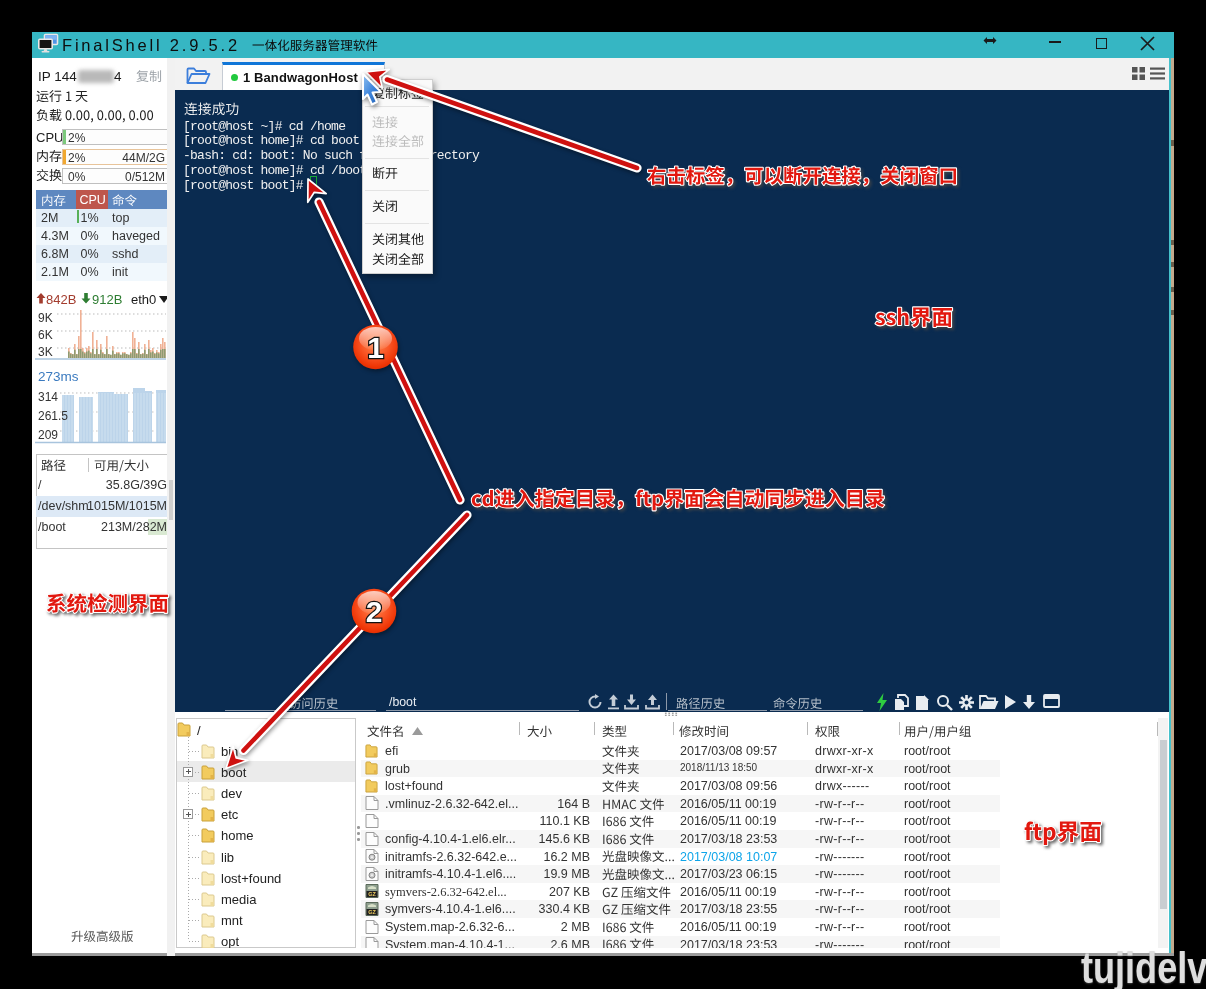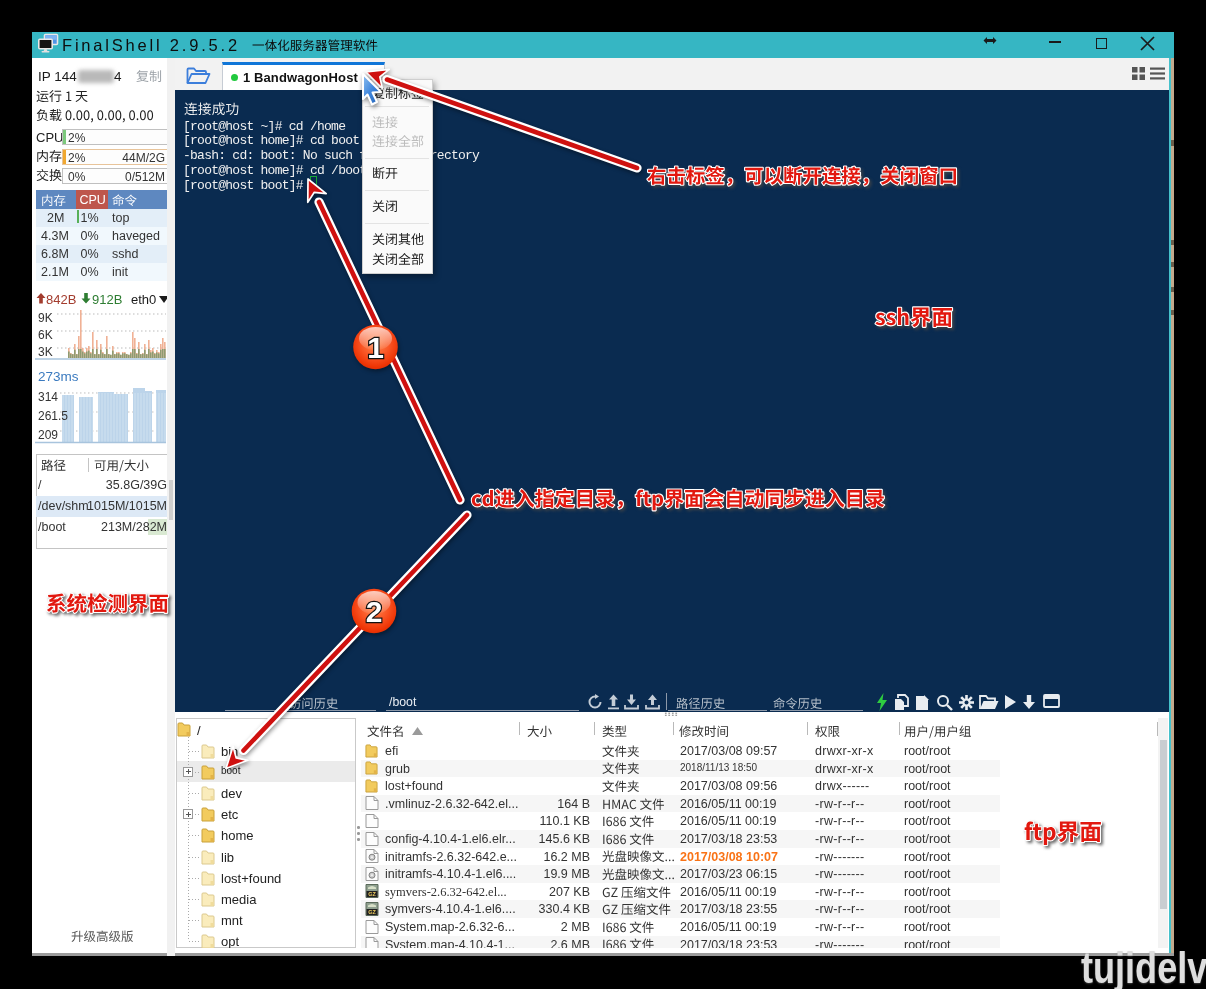--- a/index.html
+++ b/index.html
@@ -70,21 +70,21 @@
 <div style="position:absolute;left:76px;top:190px;width:32px;height:19px;background:#be564c;"></div>
 <div style="position:absolute;left:108px;top:190px;width:61px;height:19px;background:#5e88c0;"></div>
 <svg class="cn" style="left:40.5px;top:204.5px;" width="2" height="2">
     <path transform="matrix(0.012500,0,0,-0.012500,0,0)" d="M99 669V-82H173V595H462C457 463 420 298 199 179C217 166 242 138 253 122C388 201 460 296 498 392C590 307 691 203 742 135L804 184C742 259 620 376 521 464C531 509 536 553 538 595H829V20C829 2 824 -4 804 -5C784 -5 716 -6 645 -3C656 -24 668 -58 671 -79C761 -79 823 -79 858 -67C892 -54 903 -30 903 19V669H539V840H463V669Z M1613 349V266H1335V196H1613V10C1613 -4 1610 -8 1592 -9C1574 -10 1514 -10 1448 -8C1458 -29 1468 -58 1471 -79C1557 -79 1613 -79 1647 -68C1680 -56 1689 -35 1689 9V196H1957V266H1689V324C1762 370 1840 432 1894 492L1846 529L1831 525H1420V456H1761C1718 416 1663 375 1613 349ZM1385 840C1373 797 1359 753 1342 709H1063V637H1311C1246 499 1153 370 1031 284C1043 267 1061 235 1069 216C1112 247 1152 282 1188 320V-78H1264V411C1316 481 1358 557 1394 637H1939V709H1424C1438 746 1451 784 1462 821Z" fill="#fff"></path>
   </svg>
 <div style="position:absolute;left:79.5px;top:192.5px;font-size:12.5px;color:#fff;">CPU</div>
 <svg class="cn" style="left:112px;top:204.5px;" width="2" height="2">
     <path transform="matrix(0.012500,0,0,-0.012500,0,0)" d="M505 852C411 718 219 591 34 542C50 522 68 491 78 469C151 493 226 529 296 571V508H696V575C765 532 839 497 911 474C924 496 948 529 967 546C808 586 638 683 547 786L565 809ZM304 576C378 622 447 677 503 735C555 677 621 622 694 576ZM128 425V-3H197V82H433V425ZM197 358H362V149H197ZM539 425V-81H612V357H804V143C804 131 800 127 786 126C772 126 724 126 668 127C677 106 687 78 690 57C766 57 813 57 841 69C870 82 877 103 877 143V425Z M1400 558C1456 513 1522 447 1552 404L1609 451C1578 494 1509 558 1454 601ZM1168 378V306H1712C1655 246 1581 173 1513 108C1461 143 1407 176 1360 204L1307 151C1418 83 1562 -19 1630 -85L1687 -22C1659 3 1620 34 1576 65C1673 160 1781 270 1856 349L1800 383L1787 378ZM1510 844C1406 702 1217 568 1035 491C1056 473 1078 447 1090 428C1239 498 1390 603 1504 722C1617 606 1783 492 1918 430C1930 451 1956 482 1974 498C1832 553 1655 666 1551 774L1578 808Z" fill="#fff"></path>
   </svg>
 <div style="position:absolute;left:36px;top:209px;width:133px;height:18px;background:#e3eef8;"></div>
-<div style="position:absolute;left:41px;top:211px;font-size:12.5px;color:#333;margin-left:6px;">2M</div>
+<div style="position:absolute;left:41px;top:211px;font-size:12.5px;color:#333;">2M</div>
 <div style="position:absolute;left:77px;top:210px;width:2px;height:13px;background:#58b058;"></div>
 <div style="position:absolute;left:80.5px;top:211px;font-size:12.5px;color:#333;">1%</div>
 <div style="position:absolute;left:112px;top:211px;font-size:12.5px;color:#333;">top</div>
 <div style="position:absolute;left:36px;top:227px;width:133px;height:18px;background:#f1f8fd;"></div>
 <div style="position:absolute;left:41px;top:229px;font-size:12.5px;color:#333;">4.3M</div>
 <div style="position:absolute;left:80.5px;top:229px;font-size:12.5px;color:#333;">0%</div>
 <div style="position:absolute;left:112px;top:229px;font-size:12.5px;color:#333;">haveged</div>
 <div style="position:absolute;left:36px;top:245px;width:133px;height:18px;background:#e3eef8;"></div>
 <div style="position:absolute;left:41px;top:247px;font-size:12.5px;color:#333;">6.8M</div>
 <div style="position:absolute;left:80.5px;top:247px;font-size:12.5px;color:#333;">0%</div>
@@ -402,21 +402,21 @@
 <svg class="abs" style="left:201px;top:743.5px" width="14" height="15" viewBox="0 0 14 15">
     <path d="M1 14 L1 2 Q1 1 2 1 L5.5 1 L7 3 L12 3 Q13 3 13 4 L13 14 Z" fill="#faecbc" stroke="#dcc98e" stroke-width="1"></path>
     <path d="M9.5 10 L12.5 10 L12.5 14 L9.5 14 Z" fill="#f0dc9c"></path>
   </svg>
 <div style="position:absolute;left:221px;top:743.5px;font-size:13px;color:#222;">bin</div>
 <div style="position:absolute;left:189px;top:771.7px;width:11px;height:1px;background-image:repeating-linear-gradient(to right,#aaa 0,#aaa 1px,transparent 1px,transparent 3px);"></div>
 <svg class="abs" style="left:201px;top:764.7px" width="14" height="15" viewBox="0 0 14 15">
     <path d="M1 14 L1 2 Q1 1 2 1 L5.5 1 L7 3 L12 3 Q13 3 13 4 L13 14 Z" fill="#f2cb5e" stroke="#c9a13a" stroke-width="1"></path>
     <path d="M9.5 10 L12.5 10 L12.5 14 L9.5 14 Z" fill="#e2b348"></path>
   </svg>
-<div style="position:absolute;left:221px;top:764.7px;font-size:10px;color:#222;">boot</div>
+<div style="position:absolute;left:221px;top:764.7px;font-size:13px;color:#222;">boot</div>
 <div style="position:absolute;left:183px;top:766.7px;width:10px;height:10px;background:#fff;border:1px solid #999;"></div>
 <div style="position:absolute;left:185.5px;top:771.15px;width:5px;height:1.1px;background:#555;"></div>
 <div style="position:absolute;left:187.5px;top:769.2px;width:1.1px;height:5px;background:#555;"></div>
 <div style="position:absolute;left:189px;top:792.9px;width:11px;height:1px;background-image:repeating-linear-gradient(to right,#aaa 0,#aaa 1px,transparent 1px,transparent 3px);"></div>
 <svg class="abs" style="left:201px;top:785.9px" width="14" height="15" viewBox="0 0 14 15">
     <path d="M1 14 L1 2 Q1 1 2 1 L5.5 1 L7 3 L12 3 Q13 3 13 4 L13 14 Z" fill="#faecbc" stroke="#dcc98e" stroke-width="1"></path>
     <path d="M9.5 10 L12.5 10 L12.5 14 L9.5 14 Z" fill="#f0dc9c"></path>
   </svg>
 <div style="position:absolute;left:221px;top:785.9px;font-size:13px;color:#222;">dev</div>
 <div style="position:absolute;left:189px;top:814.1px;width:11px;height:1px;background-image:repeating-linear-gradient(to right,#aaa 0,#aaa 1px,transparent 1px,transparent 3px);"></div>
@@ -571,21 +571,21 @@
     <path d="M1 0.5 L9 0.5 L13 4.5 L13 13.5 L1 13.5 Z" fill="#fdfdfd" stroke="#9a9a9a" stroke-width="1"></path>
     <path d="M9 0.5 L9 4.5 L13 4.5" fill="none" stroke="#9a9a9a" stroke-width="1"></path>
     <circle cx="7" cy="8.2" r="3" fill="#cfcfcf" stroke="#777" stroke-width="0.9"></circle>
     <circle cx="7" cy="8.2" r="0.9" fill="#f8f8f8"></circle>
   </svg>
 <div style="position:absolute;left:385px;top:849.6px;font-size:12.5px;color:#333;white-space:pre;">initramfs-2.6.32-642.e...</div>
 <div style="position:absolute;left:490px;top:849.6px;width:100px;text-align:right;font-size:12.5px;color:#333;">16.2 MB</div>
 <svg class="cn" style="left:602px;top:861.4px;" width="2" height="2">
     <path transform="matrix(0.012500,0,0,-0.012500,0,0)" d="M138 766C189 687 239 582 256 516L329 544C310 612 257 714 206 791ZM795 802C767 723 712 612 669 544L733 519C777 584 831 687 873 774ZM459 840V458H55V387H322C306 197 268 55 34 -16C51 -31 73 -61 81 -80C333 3 383 167 401 387H587V32C587 -54 611 -78 701 -78C719 -78 826 -78 846 -78C931 -78 951 -35 960 129C939 135 907 148 890 161C886 17 880 -7 840 -7C816 -7 728 -7 709 -7C670 -7 662 -1 662 32V387H948V458H535V840Z M1390 426C1446 397 1516 352 1550 320L1588 368C1554 400 1483 442 1428 469ZM1464 850C1457 826 1444 793 1431 765H1212V589L1211 550H1051V484H1201C1186 423 1151 361 1074 312C1090 302 1118 274 1129 259C1221 319 1261 402 1277 484H1741V367C1741 356 1737 352 1723 352C1710 351 1664 351 1616 352C1627 334 1637 307 1640 288C1708 288 1752 288 1779 299C1807 310 1816 330 1816 366V484H1956V550H1816V765H1512L1545 834ZM1397 647C1450 621 1514 580 1545 550H1286L1287 588V703H1741V550H1547L1585 596C1552 627 1487 666 1434 690ZM1158 261V15H1045V-52H1955V15H1843V261ZM1228 15V200H1362V15ZM1431 15V200H1565V15ZM1635 15V200H1770V15Z M2630 835V680H2438V349H2371V280H2614C2586 159 2513 54 2326 -22C2342 -35 2363 -62 2373 -78C2553 -3 2635 102 2672 221C2721 81 2801 -24 2920 -83C2931 -64 2952 -36 2969 -22C2846 30 2764 139 2721 280H2966V349H2908V680H2699V835ZM2506 349V611H2630V454C2630 418 2629 383 2625 349ZM2838 349H2695C2698 383 2699 418 2699 454V611H2838ZM2270 410V178H2145V410ZM2270 476H2145V699H2270ZM2076 767V28H2145V110H2340V767Z M3486 710H3666C3649 681 3628 651 3607 629H3420C3444 656 3466 683 3486 710ZM3487 839C3445 755 3366 649 3256 571C3272 561 3294 539 3305 523C3324 537 3341 552 3358 567V413H3513C3465 371 3394 329 3287 296C3303 283 3321 262 3330 249C3420 278 3486 313 3534 350C3550 335 3564 320 3577 303C3509 242 3384 180 3287 151C3301 139 3319 117 3329 102C3417 134 3530 197 3604 260C3614 241 3622 222 3628 204C3549 123 3402 46 3278 10C3292 -3 3311 -27 3322 -44C3430 -7 3555 63 3642 141C3651 78 3640 24 3618 3C3604 -14 3589 -16 3569 -16C3552 -16 3529 -15 3503 -12C3514 -31 3520 -60 3521 -77C3544 -79 3566 -79 3584 -79C3619 -79 3645 -72 3670 -45C3713 -4 3727 104 3694 209L3743 232C3779 123 3841 28 3921 -23C3932 -5 3954 21 3970 34C3893 76 3831 162 3798 259C3837 279 3876 301 3909 322L3858 370C3812 337 3738 292 3675 260C3653 307 3621 352 3577 387L3600 413H3898V629H3685C3714 664 3743 703 3765 741L3721 773L3707 769H3526L3559 826ZM3425 571H3603C3598 542 3588 507 3563 470H3425ZM3665 571H3829V470H3637C3655 507 3663 542 3665 571ZM3262 836C3209 685 3122 535 3029 437C3043 420 3065 381 3072 363C3102 395 3131 433 3159 473V-77H3230V588C3270 660 3305 738 3333 815Z M4423 823C4453 774 4485 707 4497 666L4580 693C4566 734 4531 799 4501 847ZM4050 664V590H4206C4265 438 4344 307 4447 200C4337 108 4202 40 4036 -7C4051 -25 4075 -60 4083 -78C4250 -24 4389 48 4502 146C4615 46 4751 -28 4915 -73C4928 -52 4950 -20 4967 -4C4807 36 4671 107 4560 201C4661 304 4738 432 4796 590H4954V664ZM4504 253C4410 348 4336 462 4284 590H4711C4661 455 4592 344 4504 253Z M5139 -13C5175 -13 5205 15 5205 56C5205 98 5175 126 5139 126C5102 126 5073 98 5073 56C5073 15 5102 -13 5139 -13Z M5417 -13C5453 -13 5483 15 5483 56C5483 98 5453 126 5417 126C5380 126 5351 98 5351 56C5351 15 5380 -13 5417 -13Z M5695 -13C5731 -13 5761 15 5761 56C5761 98 5731 126 5695 126C5658 126 5629 98 5629 56C5629 15 5658 -13 5695 -13Z" fill="#333"></path>
   </svg>
-<div style="position:absolute;left:680px;top:849.6px;font-size:12.5px;color:#f97316;font-weight:bold;">2017/03/08 10:07</div>
+<div style="position:absolute;left:680px;top:849.6px;font-size:12.5px;color:#0ea5e9;">2017/03/08 10:07</div>
 <div style="position:absolute;left:815px;top:849.6px;font-size:12.5px;color:#333;letter-spacing:0.3px;">-rw-------</div>
 <div style="position:absolute;left:904px;top:849.6px;font-size:12.5px;color:#333;">root/root</div>
 <div style="position:absolute;left:361px;top:865.2px;width:639px;height:17.6px;background:#f6f6f6;"></div>
 <svg class="abs" style="left:365px;top:866.7px" width="14" height="14" viewBox="0 0 14 14">
     <path d="M1 0.5 L9 0.5 L13 4.5 L13 13.5 L1 13.5 Z" fill="#fdfdfd" stroke="#9a9a9a" stroke-width="1"></path>
     <path d="M9 0.5 L9 4.5 L13 4.5" fill="none" stroke="#9a9a9a" stroke-width="1"></path>
     <circle cx="7" cy="8.2" r="3" fill="#cfcfcf" stroke="#777" stroke-width="0.9"></circle>
     <circle cx="7" cy="8.2" r="0.9" fill="#f8f8f8"></circle>
   </svg>
 <div style="position:absolute;left:385px;top:867.2px;font-size:12.5px;color:#333;white-space:pre;">initramfs-4.10.4-1.el6....</div>

